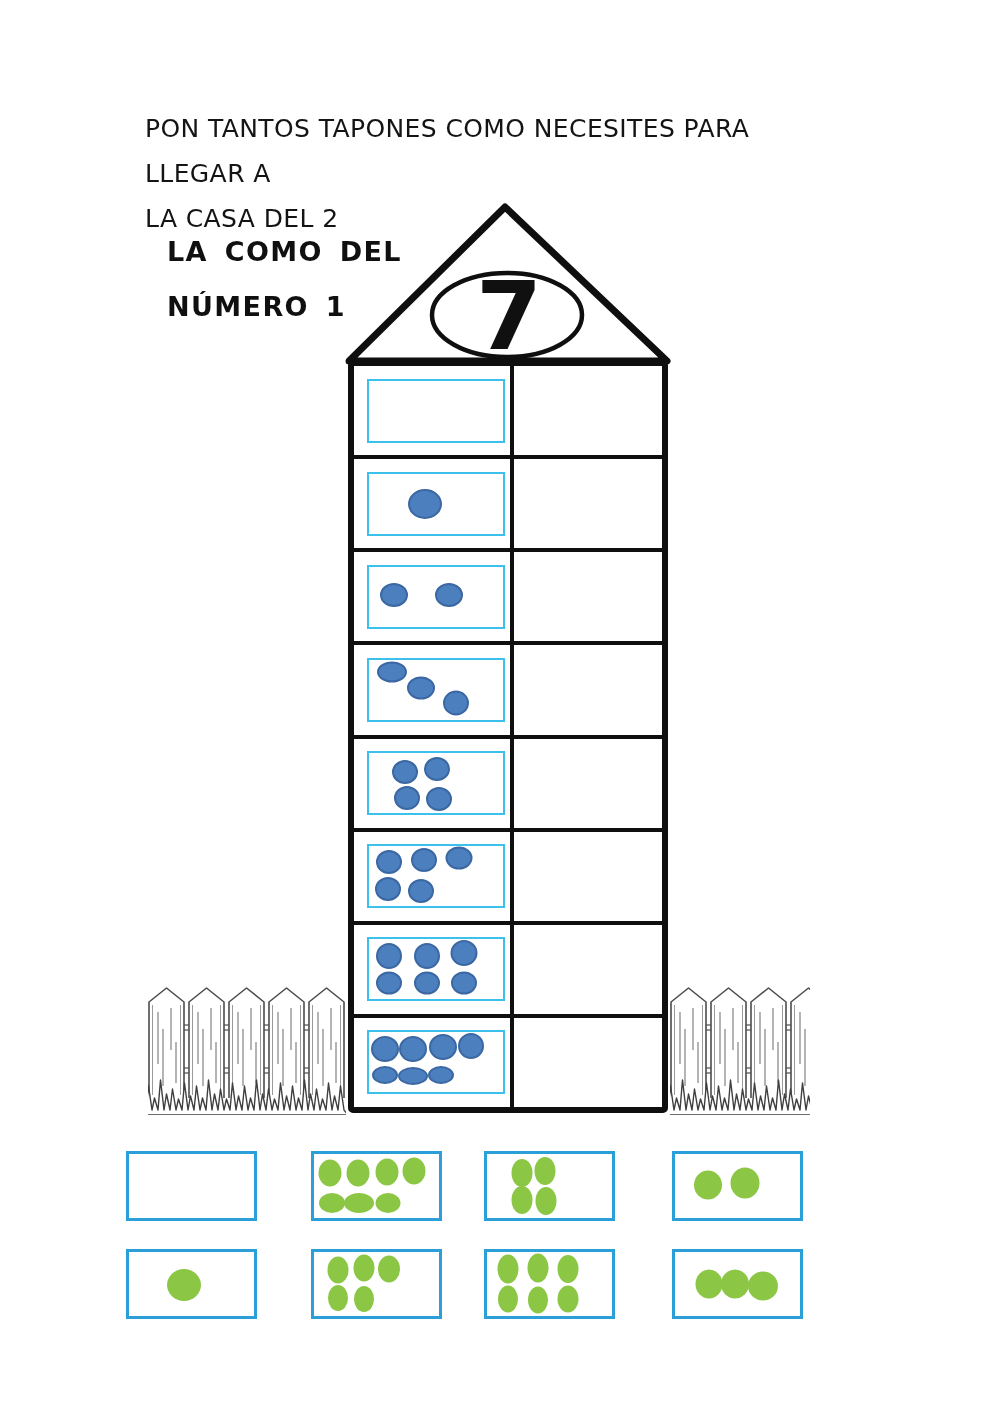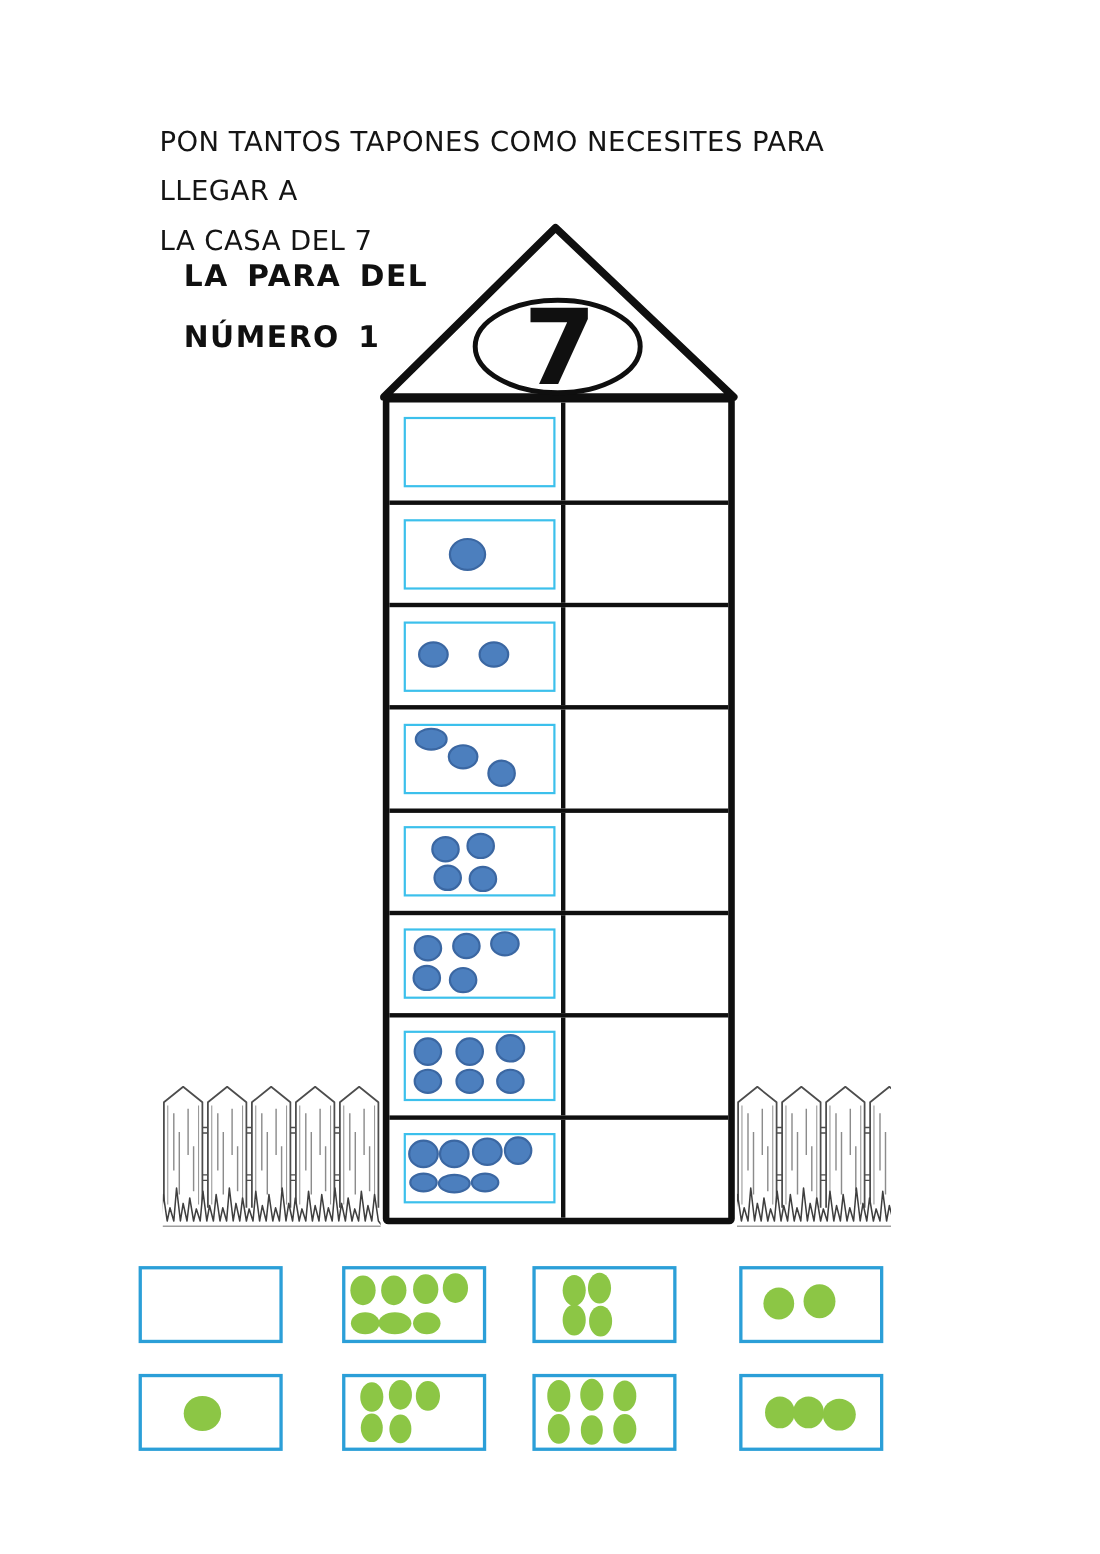--- a/index.html
+++ b/index.html
@@ -32,25 +32,25 @@
   .card{position:absolute;width:131px;height:70px;background:#fff;box-sizing:border-box;
         border:3px solid var(--cardborder,#2b9fd8);}
 </style>
 </head>
 <body>
 
 <div class="page">
 
   <div class="title">
     <div>PON TANTOS TAPONES COMO NECESITES PARA LLEGAR A</div>
-    <div>LA CASA DEL 7</div>
+    <div>LA CASA DEL 2</div>
   </div>
 
   <div class="house-label">
-    <div>LA PARA DEL</div>
+    <div>LA COMO DEL</div>
     <div>NÚMERO 1</div>
   </div>
 
   <svg class="roof" width="350" height="170" viewBox="0 0 350 170">
     <path d="M175,10 L337,164 L19,164 Z" fill="#ffffff" stroke="#0f0f0f" stroke-width="7" stroke-linejoin="round"></path>
     <ellipse cx="177" cy="118" rx="75" ry="42" fill="none" stroke="#0f0f0f" stroke-width="4.5"></ellipse>
     <text id="roof-number" x="179" y="152" text-anchor="middle" font-size="95" font-weight="bold" font-family="DejaVu Sans, sans-serif" fill="#101010">7</text>
   </svg>
 
   <div class="fence fence-left" id="fence-left"><svg viewBox="0 0 198 131" width="198" height="131">

